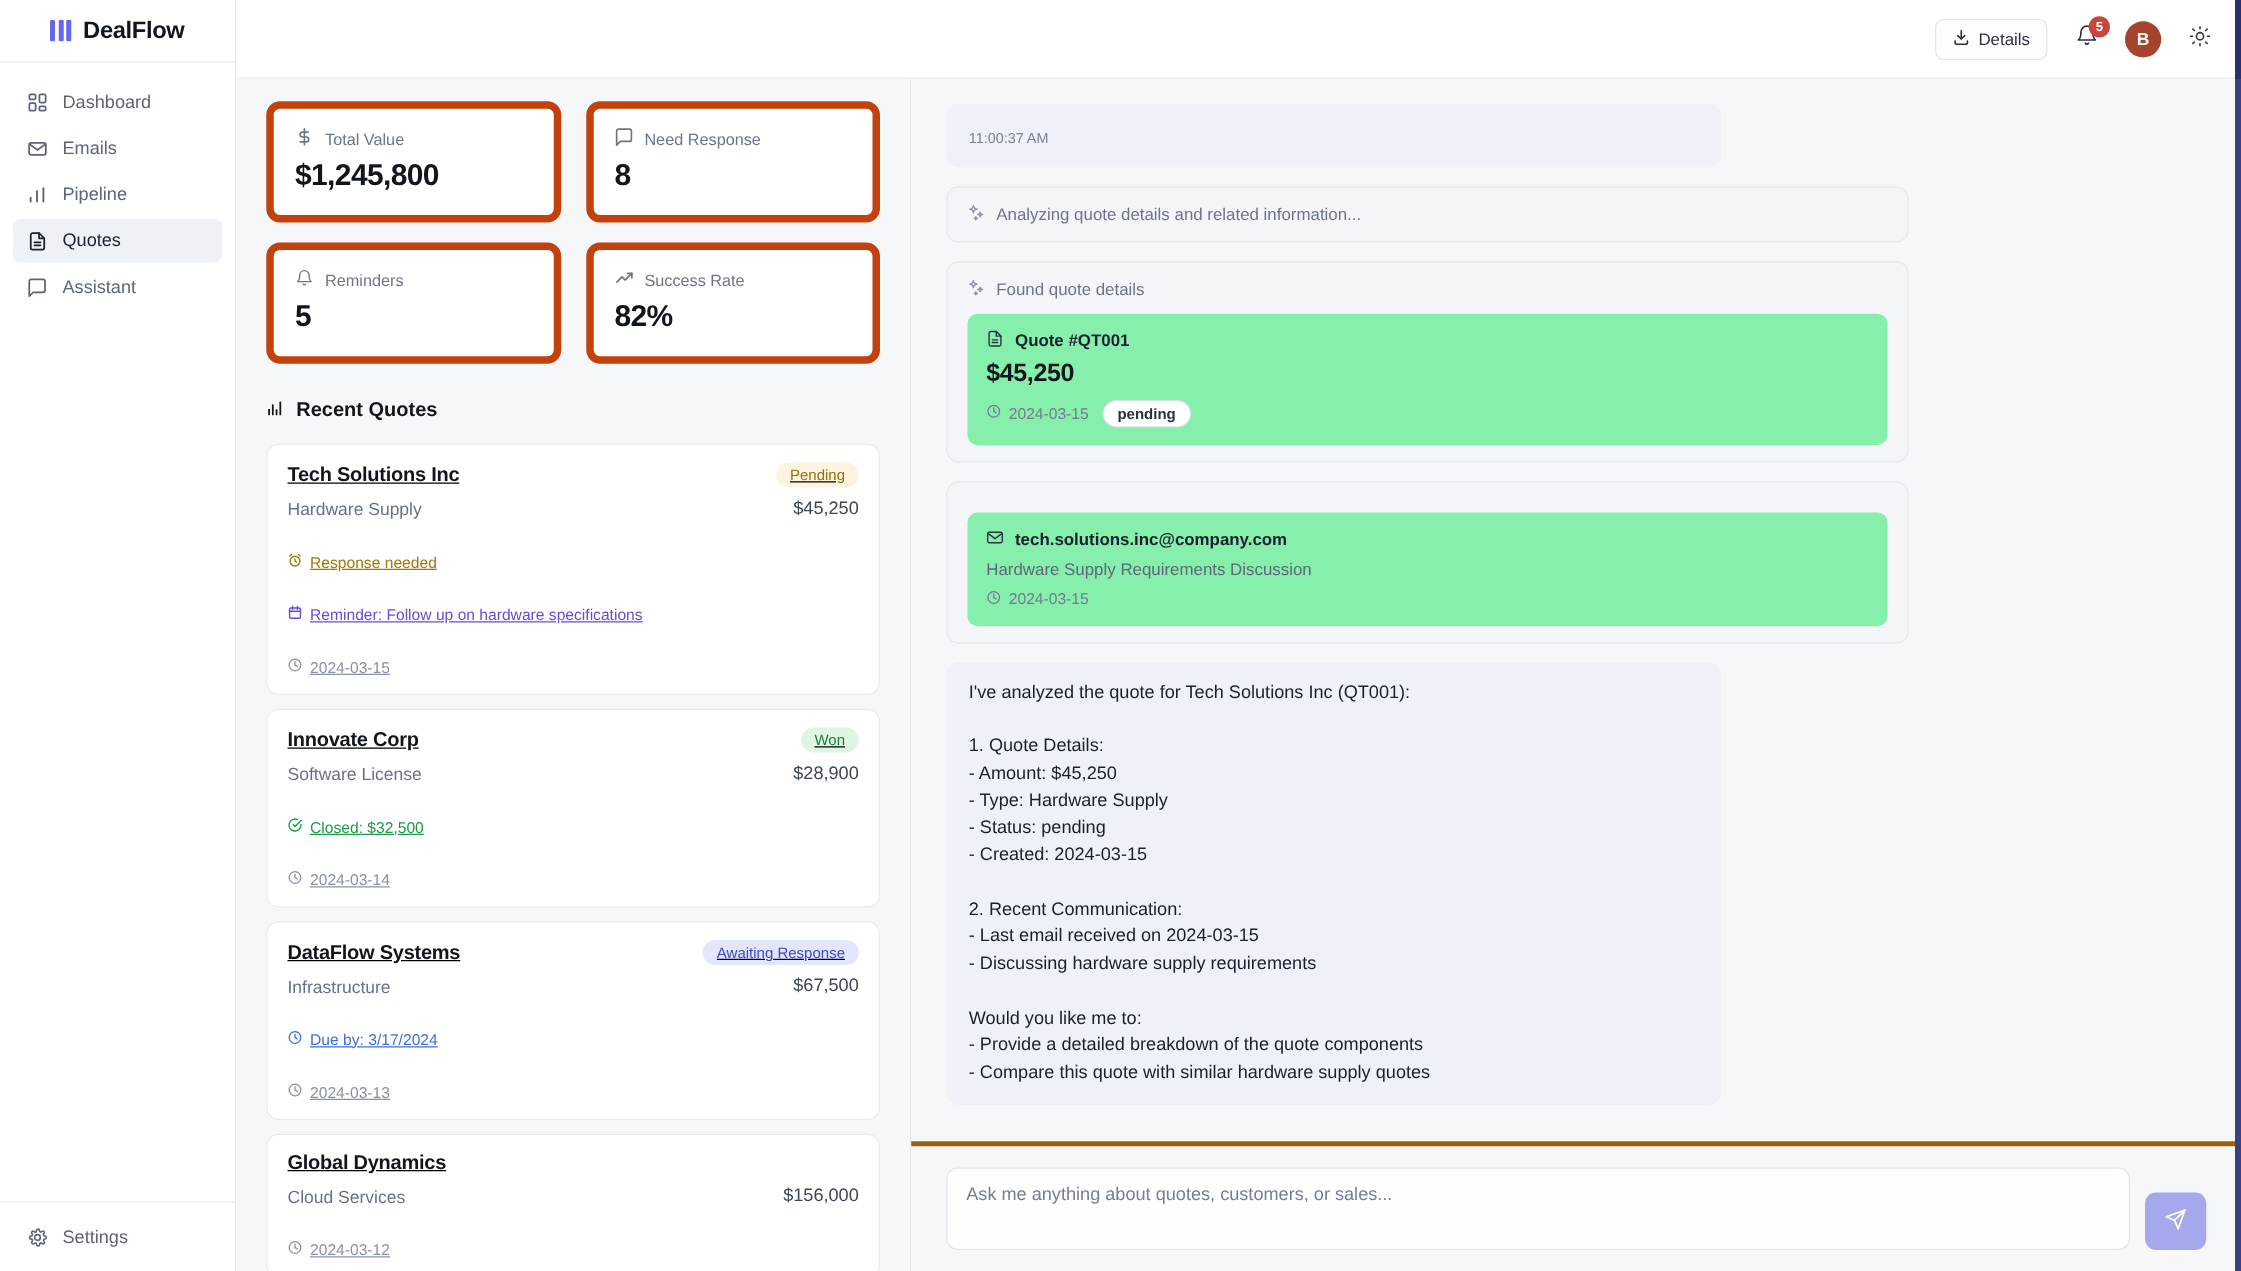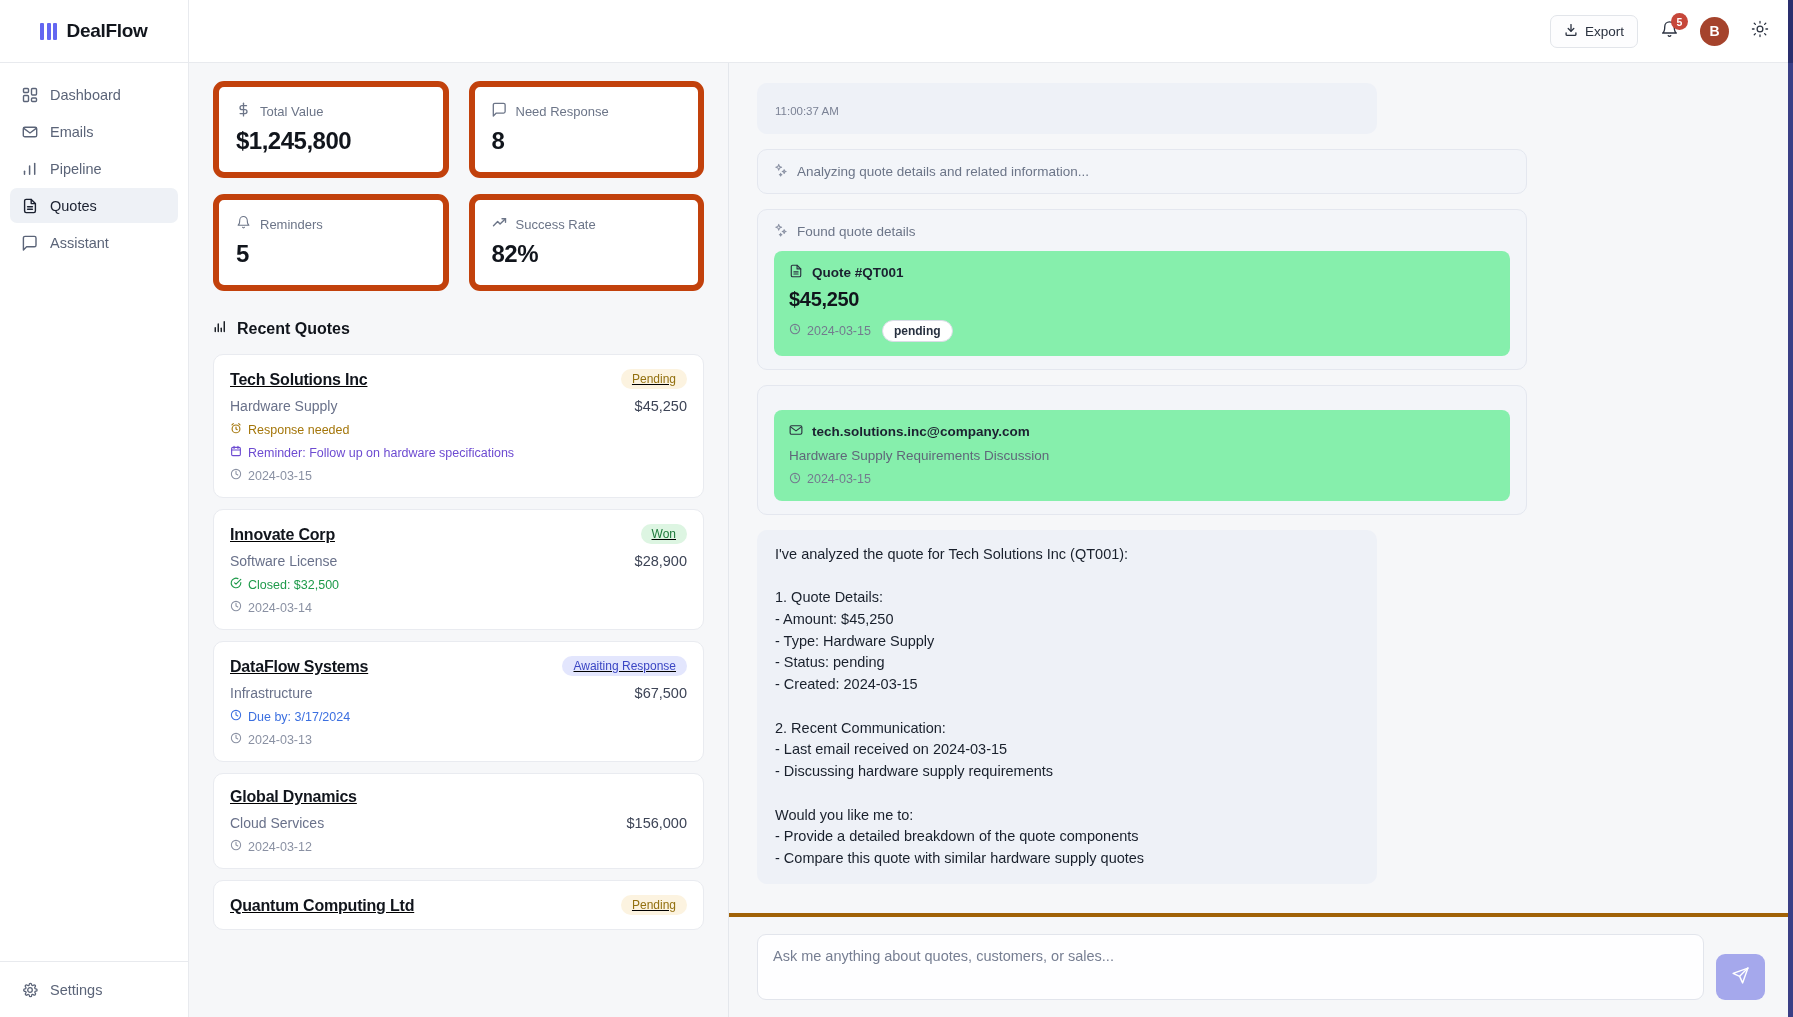--- a/index.html
+++ b/index.html
@@ -13,21 +13,21 @@
 
   
   .sidebar {
     width: 189px; height: 1017px;
     background: #ffffff;
     border-right: 1px solid #e8eaee;
     display: flex; flex-direction: column;
     flex: 0 0 189px;
   }
   .brand {
-    height: 63px; display: flex; align-items: center; justify-content: center;
+    height: 50px; display: flex; align-items: center; justify-content: center;
     gap: 9px; border-bottom: 1px solid #e8eaee;
   }
   .brand-bars { display: flex; gap: 2.5px; align-items: flex-end; }
   .brand-bars i { display: block; width: 4px; height: 17px; background: #6366f1; border-radius: 1px; }
   .brand-name { font-size: 19px; font-weight: bold; color: #11151c; letter-spacing: -0.3px; }
 
   .nav { padding: 14px 10px 0 10px; display: flex; flex-direction: column; gap: 2px; flex: 1; }
   .nav-item {
     display: flex; align-items: center; gap: 12px;
     padding: 9px 11px; border-radius: 7px; cursor: pointer;
@@ -98,21 +98,21 @@
   }
   .q-row1 { display: flex; align-items: flex-end; justify-content: space-between; text-decoration: underline; }
   .q-name { font-size: 16px; font-weight: bold; color: #11151c; letter-spacing: -0.2px; }
   .pill { font-size: 12px; border-radius: 11px; padding: 3px 11px; white-space: nowrap; }
   .pill.pending { background: #fcf3e0; color: #93700f; }
   .pill.won { background: #ddf5e2; color: #1d7a3b; }
   .pill.awaiting { background: #e3e6fd; color: #3b46c4; }
   .q-row2 { display: flex; align-items: center; justify-content: space-between; margin-top: 9px; }
   .q-type { font-size: 14px; color: #69718a; }
   .q-amt { font-size: 14.5px; color: #3d4456; }
-  .q-meta { display: flex; align-items: center; gap: 6px; font-size: 12.5px; margin-top: 8px; }
+  .q-meta { display: flex; align-items: center; gap: 6px; font-size: 12.5px; margin-top: 27px; text-decoration: underline; }
   .q-meta.warn { color: #a4760a; }
   .q-meta.purple { color: #6d4bd1; }
   .q-meta.green { color: #1e9a4a; }
   .q-meta.blue { color: #3b6fe0; }
   .q-meta.muted { color: #8a91a3; }
 
   
   .chat-col { flex: 1; display: flex; flex-direction: column; min-width: 0; background: #f6f7f9; }
   .chat-scroll { flex: 1; overflow: hidden; padding: 20px 28px 10px 28px; display: flex; flex-direction: column; gap: 15px; }
 
@@ -254,21 +254,21 @@
 
     <header class="topbar">
       <button class="export-btn">
         <span>
           <svg width="14" height="14" viewBox="0 0 16 16" fill="none" stroke="currentColor" stroke-width="1.5" stroke-linecap="round" stroke-linejoin="round">
             <path d="M8 1.8v7.4"></path>
               <path d="M4.8 6.3L8 9.4l3.2-3.1"></path>
               <path d="M2.4 11.2v1.8a1.2 1.2 0 0 0 1.2 1.2h8.8a1.2 1.2 0 0 0 1.2-1.2v-1.8"></path>
           </svg>
         </span>
-        <span>Export</span>
+        <span>Details</span>
       </button>
       <div class="bell-wrap">
         <span>
           <svg width="19" height="19" viewBox="0 0 20 20" fill="none" stroke="#2b3240" stroke-width="1.4" stroke-linecap="round" stroke-linejoin="round">
             <path d="M15 7a5 5 0 0 0-10 0c0 5.2-2.2 6.7-2.2 6.7h14.4S15 12.2 15 7z"></path>
             <path d="M11.3 16.4a1.5 1.5 0 0 1-2.6 0"></path>
           </svg>
         </span>
         <span class="badge">5</span>
       </div>

